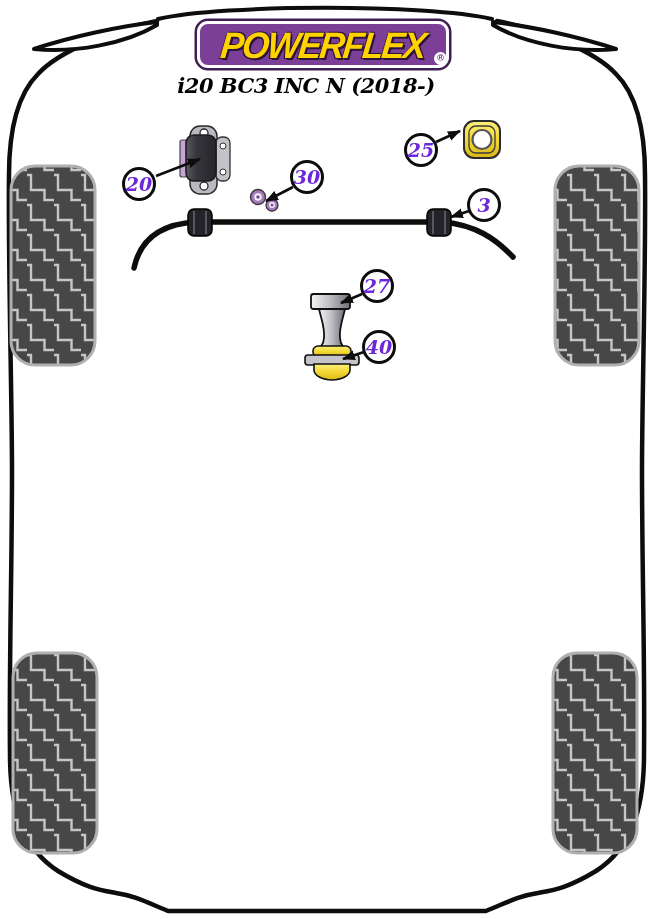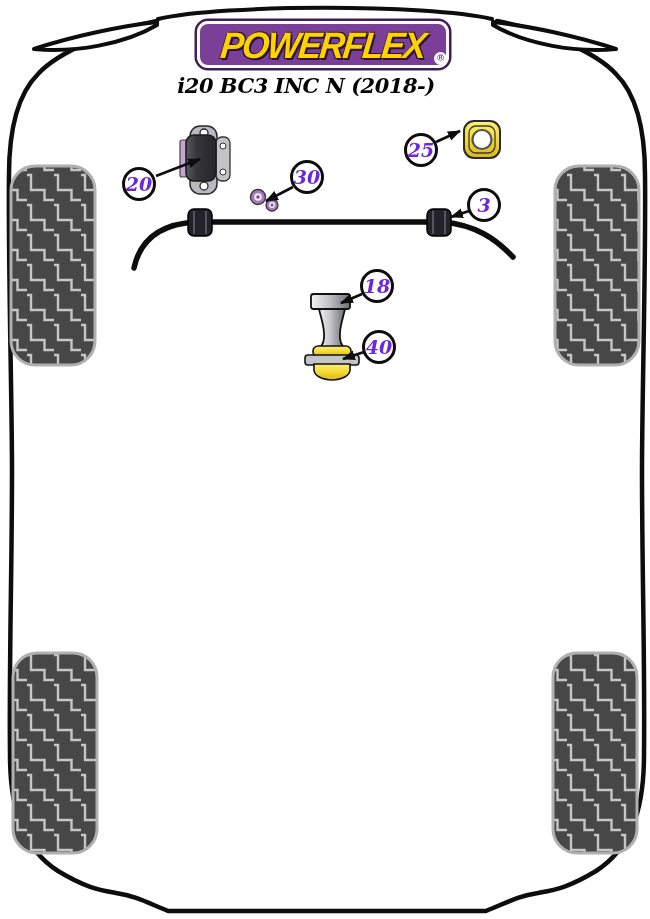--- a/index.html
+++ b/index.html
@@ -174,16 +174,16 @@
     <span class="logo-text">POWERFLEX</span>
     <span class="logo-reg">®</span>
   </div>
 
   <div class="subtitle">i20 BC3 INC N (2018-)</div>
 
   <div class="callout" style="left:122px; top:167px;">20</div>
   <div class="callout" style="left:290px; top:160px;">30</div>
   <div class="callout" style="left:404px; top:133px;">25</div>
   <div class="callout" style="left:467px; top:188px;">3</div>
-  <div class="callout" style="left:360px; top:269px;">18</div>
+  <div class="callout" style="left:360px; top:269px;">27</div>
   <div class="callout" style="left:362px; top:330px;">40</div>
 
 </div>
 
 </body></html>

